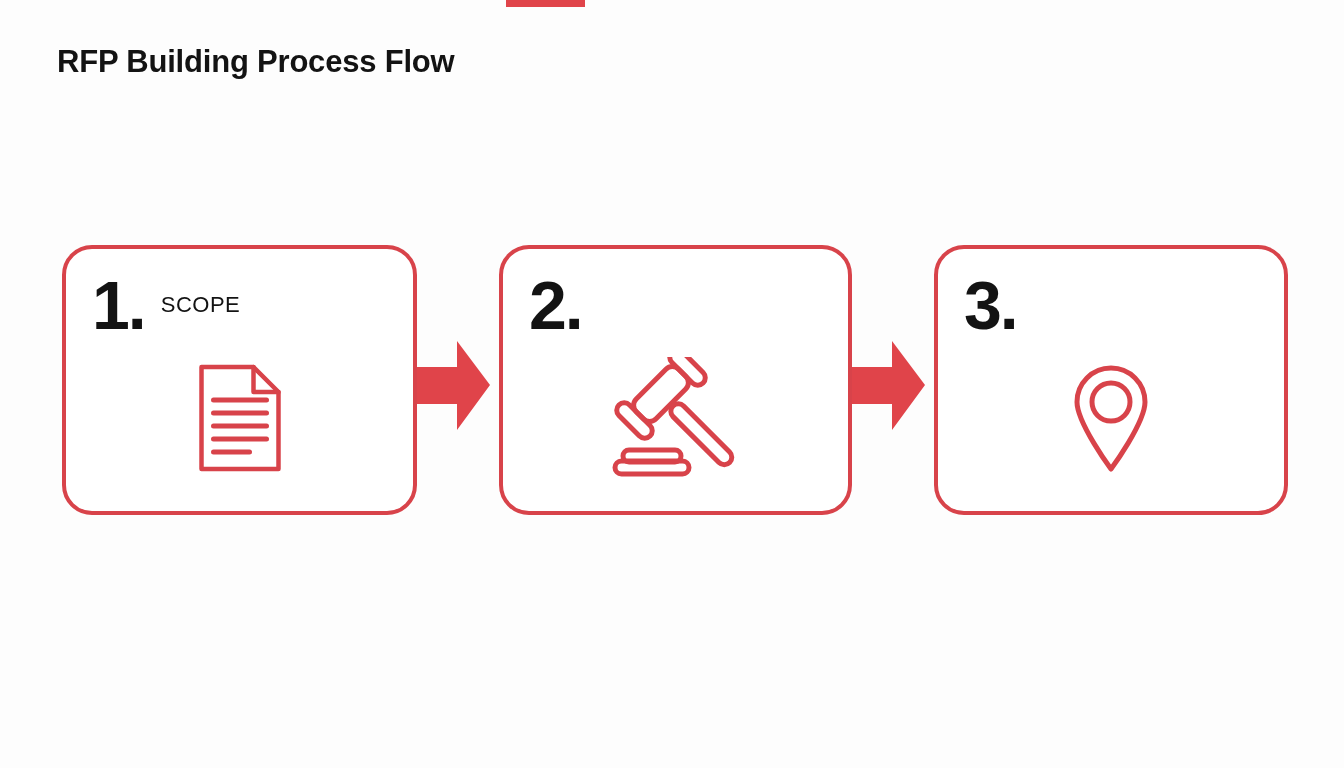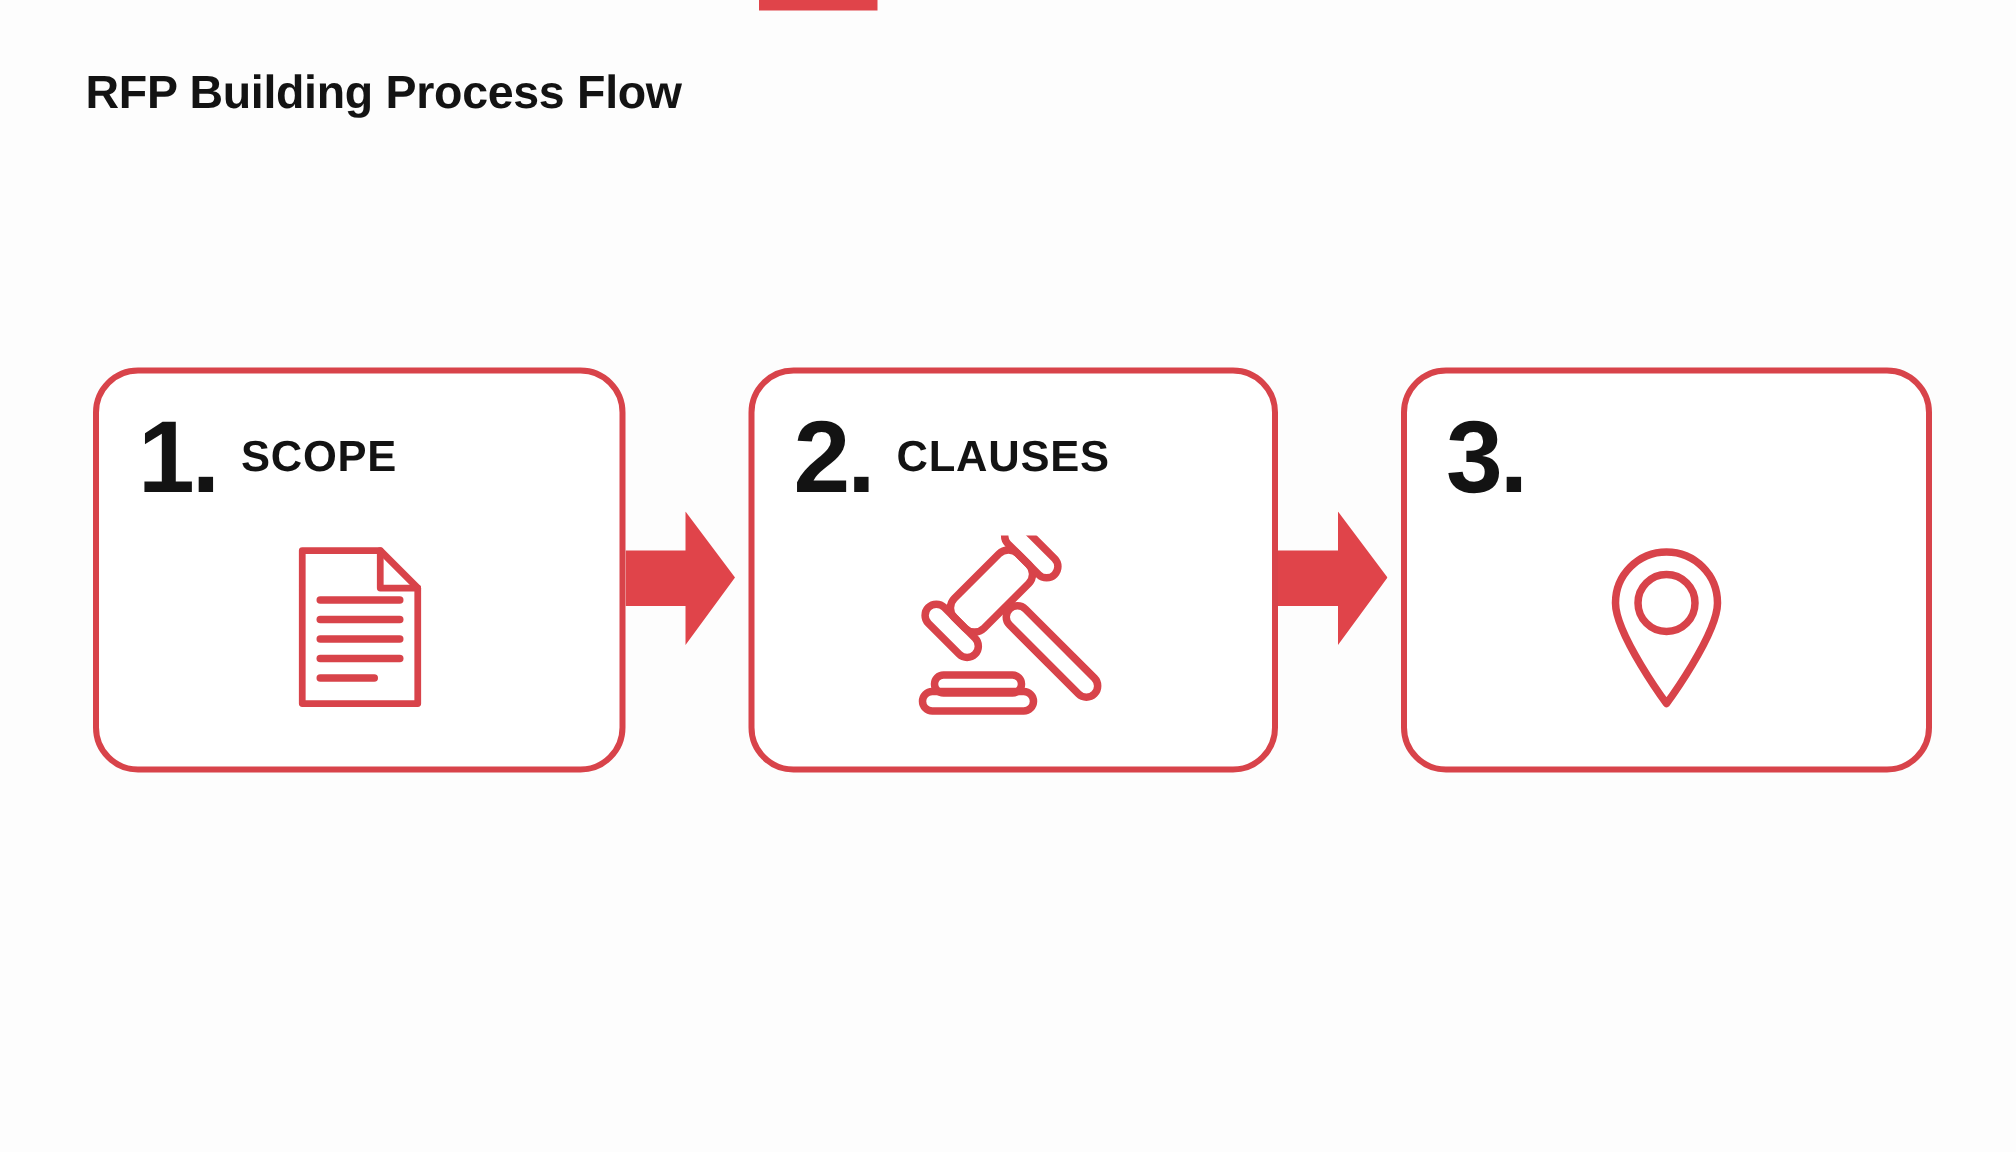--- a/index.html
+++ b/index.html
@@ -63,22 +63,22 @@
     white-space: nowrap;
   }
   .step-number {
     font-size: 68px;
     font-weight: 700;
     line-height: 0.95;
     color: var(--ink);
     letter-spacing: -2px;
   }
   .step-label {
-    font-size: 29px;
-    font-weight: 700;
+    font-size: 22px;
+    font-weight: 400;
     color: var(--ink);
     letter-spacing: 0.5px;
   }
   .icon-wrap {
     position: absolute;
     left: 50%;
     transform: translateX(-50%);
   }
   .icon-doc   { top: 114px; }
   .icon-gavel { top: 108px; }
@@ -126,21 +126,20 @@
     </div>
   </div>
 
   <svg class="flow-arrow a1" viewBox="0 0 73 89">
     <polygon points="0,26 40,26 40,0 73,44 40,89 40,63 0,63"></polygon>
   </svg>
 
   <div class="step-box s2">
     <div class="step-header">
       <span class="step-number">2.</span>
-      <span class="step-label">CLAUSES</span>
     </div>
     <div class="icon-wrap icon-gavel">
       <svg width="140" height="120" viewBox="0 0 140 120">
         <g transform="translate(55,37) rotate(45)">
           <rect class="icon-stroke" stroke-width="5" x="-14" y="-30" width="28" height="60" rx="9"></rect>
           <rect class="icon-stroke" stroke-width="5" x="-22" y="-45" width="44" height="15" rx="7.5"></rect>
           <rect class="icon-stroke" stroke-width="5" x="-22" y="30" width="44" height="15" rx="7.5"></rect>
           <rect class="icon-stroke" stroke-width="5" x="17" y="-7.5" width="80" height="15" rx="7.5"></rect>
         </g>
         <rect class="icon-stroke" stroke-width="5" x="17" y="93" width="58" height="12" rx="6"></rect>

